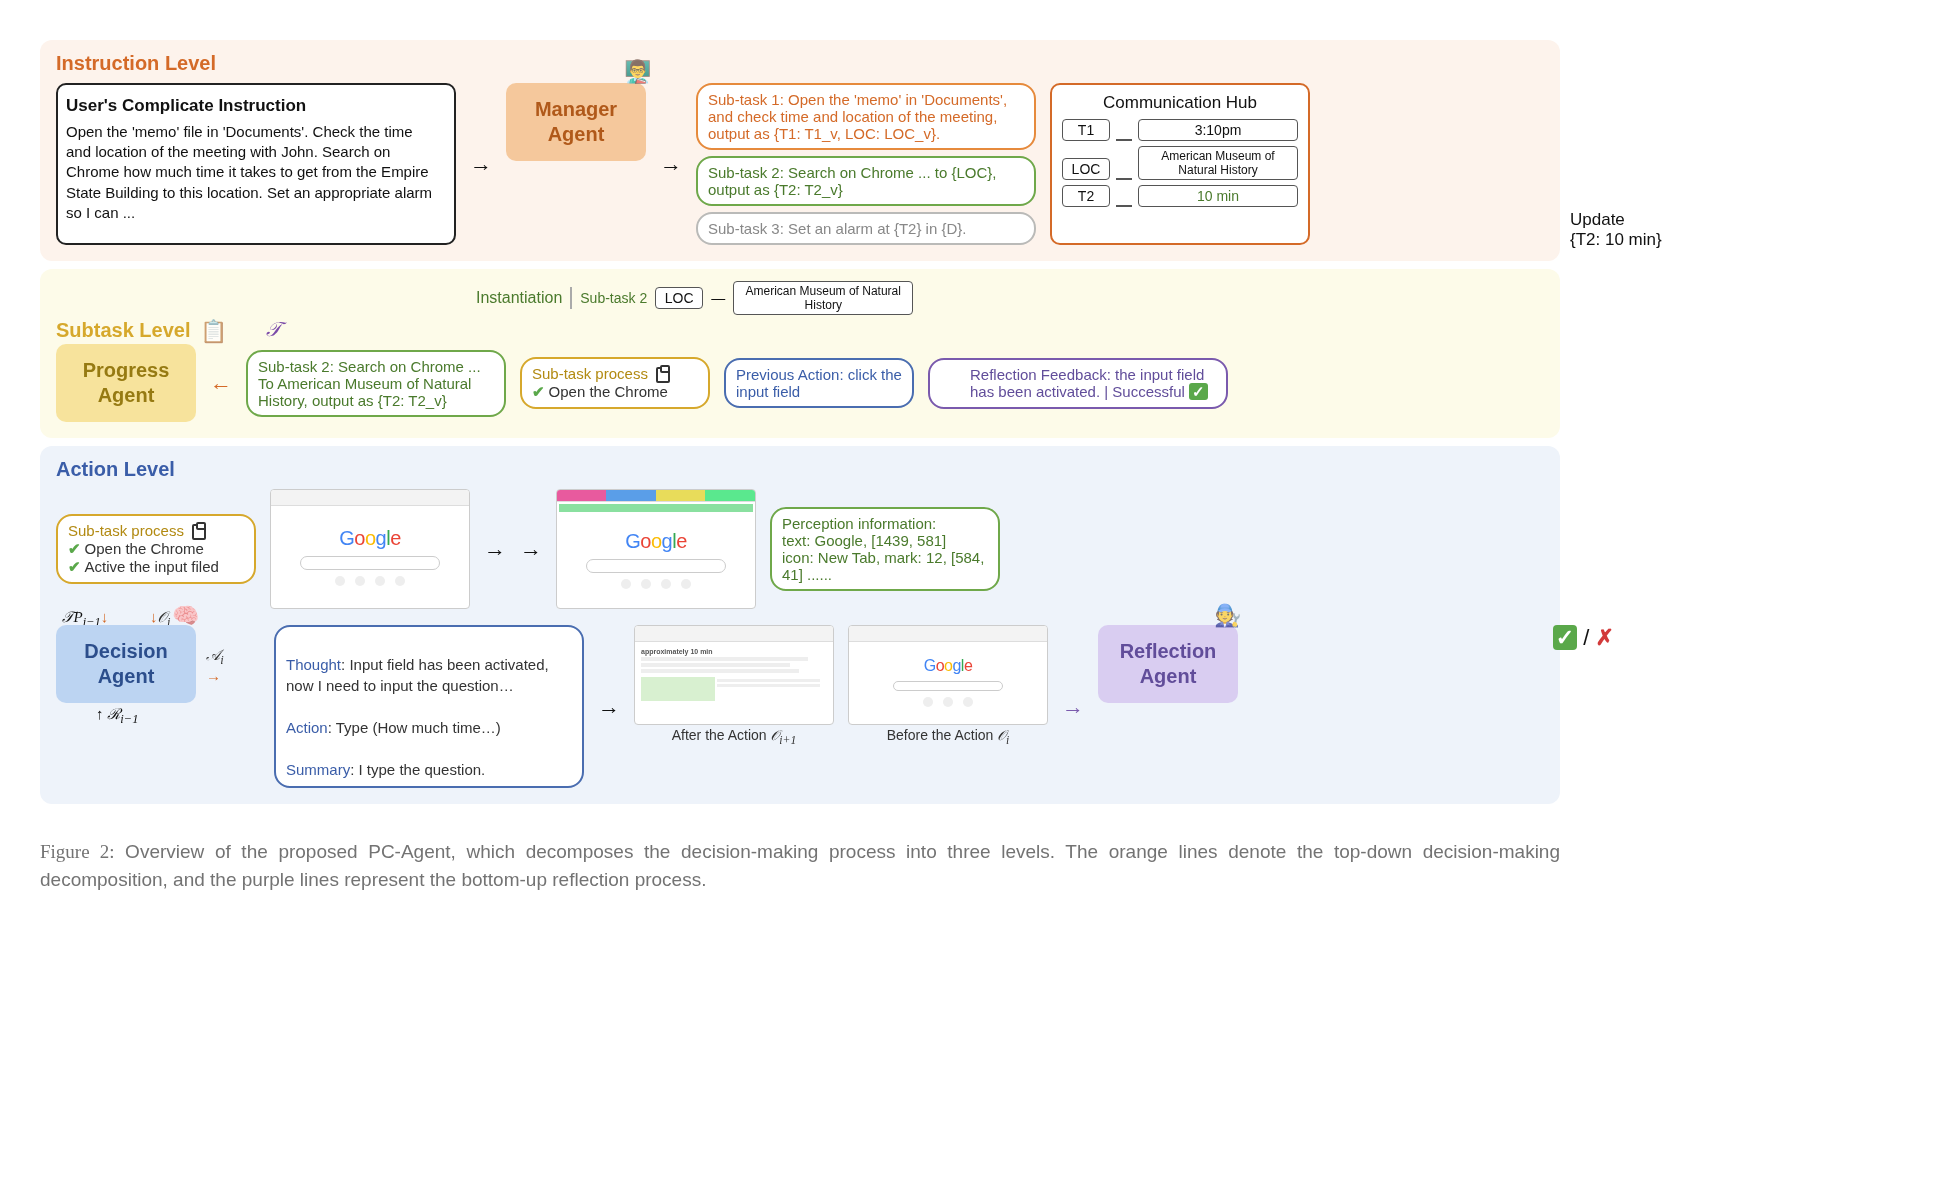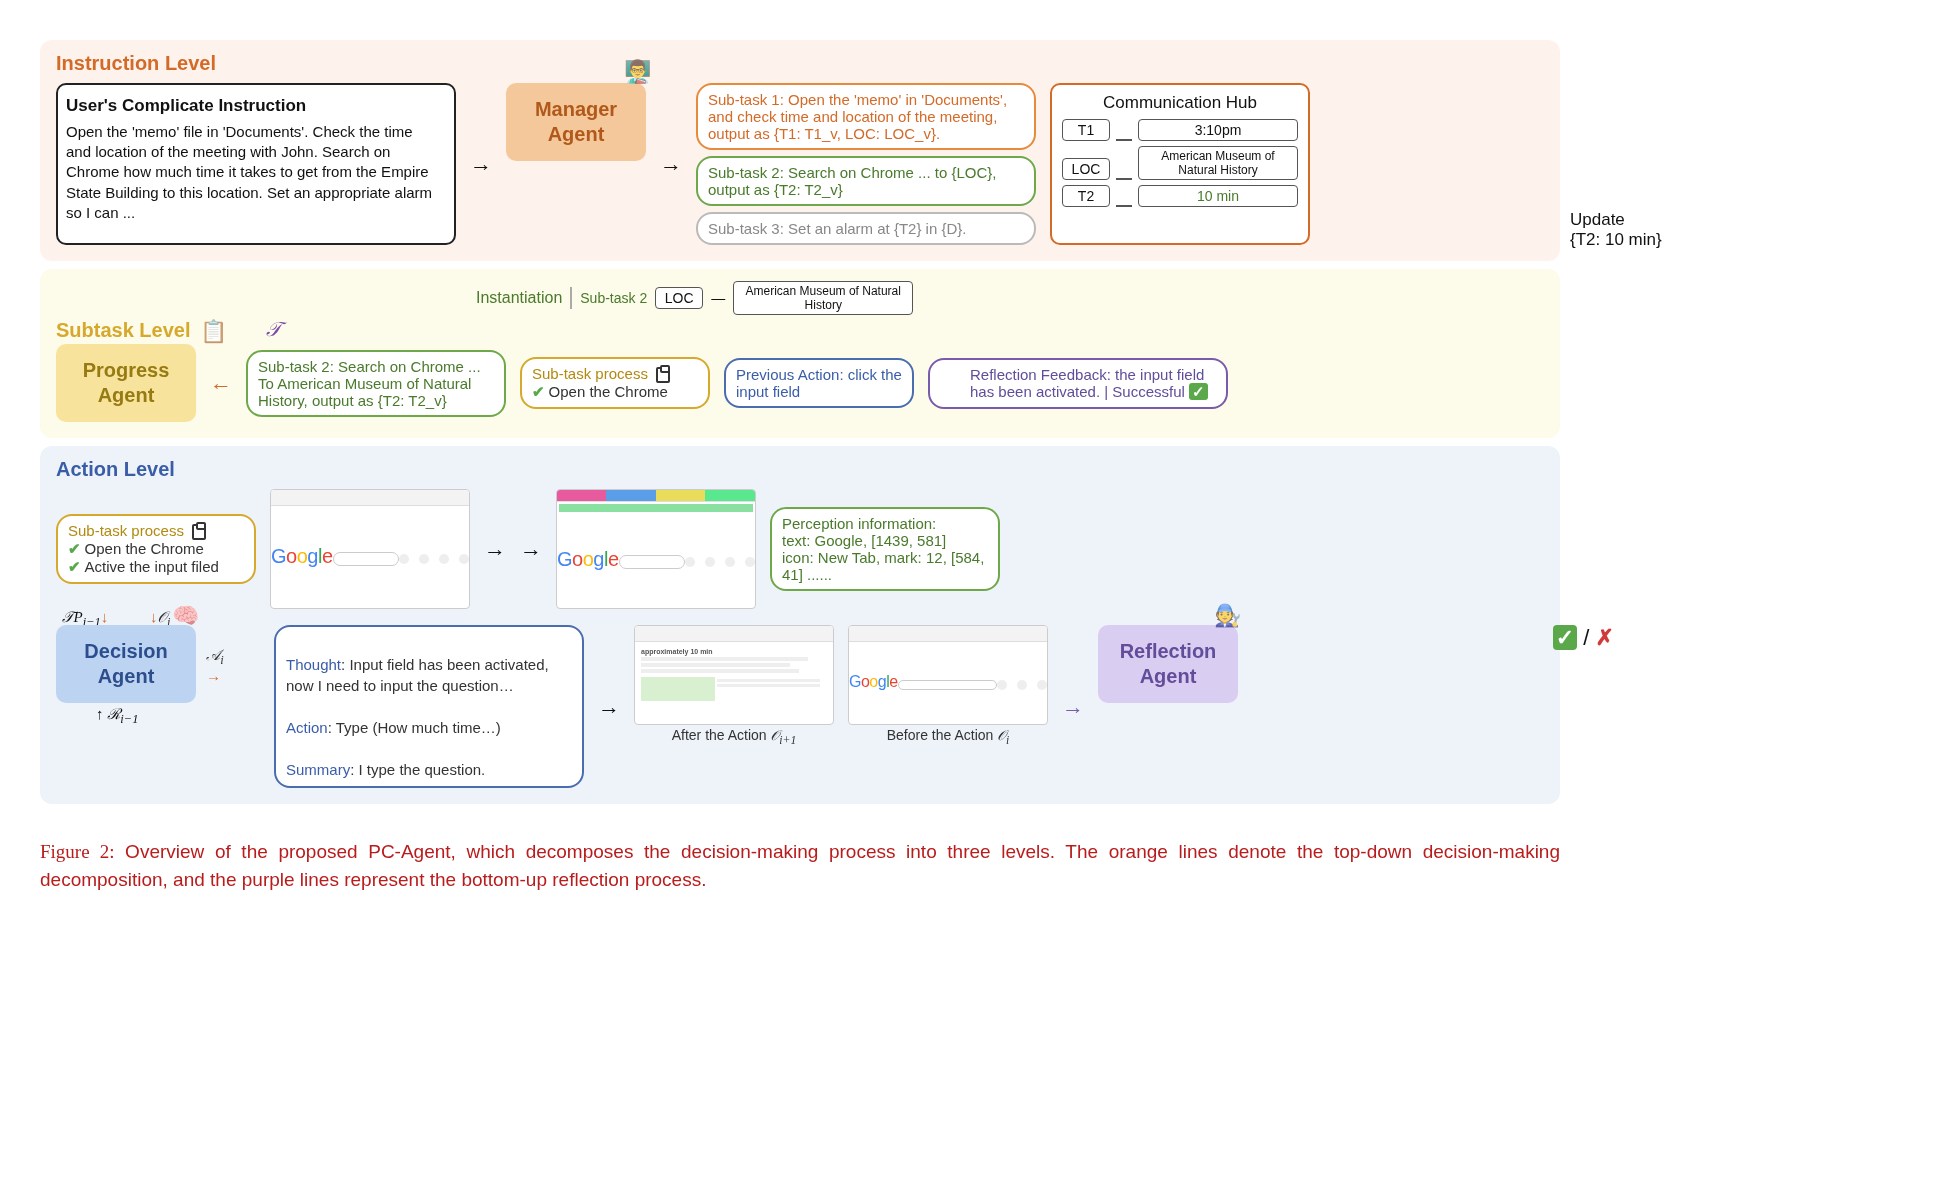--- a/index.html
+++ b/index.html
@@ -41,40 +41,40 @@
 .hub { background:#fff; border:2px solid #d46a28; border-radius:10px; padding:8px 10px; width: 260px; }
 .hub-title { text-align:center; font-size:17px; margin-bottom:6px; }
 .hub-row { display:flex; align-items:flex-end; gap:6px; margin-bottom:5px; }
 .hub-key { border:1.5px solid #555; border-radius:4px; padding:2px 8px; font-size:14px; min-width:48px; text-align:center; background:#fff;}
 .hub-val { border:1.5px solid #555; border-radius:4px; padding:2px 8px; font-size:14px; flex:1; text-align:center; background:#fff;}
 .hub-val.green { color:#4a7a2c; }
 .hub-line { width:16px; height:2px; background:#555; }
 
 .mini-chrome { background:#fff; border:1px solid #ccc; border-radius:4px; width:200px; height:120px; position:relative; overflow:hidden; }
 .mini-chrome .tabbar { height:16px; background:#f3f3f3; border-bottom:1px solid #ddd; }
-.mini-chrome .body { display:flex; flex-direction:row; align-items:center; justify-content:center; height:100px; }
+.mini-chrome .body { display:flex; flex-direction:column; align-items:center; justify-content:center; height:100px; }
 .google-logo { font-size:20px; font-weight:500; letter-spacing:-0.5px; }
 .g1{color:#4285F4;} .g2{color:#EA4335;} .g3{color:#FBBC05;} .g4{color:#4285F4;} .g5{color:#34A853;} .g6{color:#EA4335;}
 .searchbar { margin-top:6px; width:140px; height:14px; border:1px solid #ccc; border-radius:10px; }
 .mini-dots { display:flex; gap:10px; margin-top:6px;}
 .mini-dots span{width:10px;height:10px;border-radius:50%; background:#eee; display:inline-block;}
 
 .mini-chrome.marked .tabbar { background: linear-gradient(to right,#e85a9e 0 25%, #5a9ee8 25% 50%, #e8dc5a 50% 75%, #5ae88e 75% 100%); height:12px;}
 .mini-chrome.marked .mark-strip{height:8px;background:#8ae0a0;margin:2px 2px;}
 
 .clipboard-icon { display:inline-block; width:14px; height:16px; border:2px solid #333; border-radius:2px; position:relative; vertical-align:middle; margin-left:4px;}
 .clipboard-icon::before{content:""; position:absolute; top:-4px; left:2px; width:6px; height:4px; border:2px solid #333; border-radius:2px; background:#fff;}
 
 .check { color:#5aa84a; font-weight:700; margin-right:4px;}
 .arrow { font-size:22px; align-self:center; }
 .math { font-family: 'Cambria Math', 'Times New Roman', serif; font-style: italic; }
 
 .flex-col{display:flex;flex-direction:column; gap:6px;}
 
-.caption { margin-top: 34px; font-size: 19px; color:#b91c1c; line-height:1.45; text-align:justify;}
+.caption { margin-top: 34px; font-size: 19px; color:#737373; line-height:1.45; text-align:justify;}
 .caption .lbl{ font-family:'Times New Roman',serif;}
 
 .instance-row{display:flex; align-items:center; gap:8px; margin-left:420px; margin-bottom:4px;}
 .instance-label{color:#4a7a2c; font-size:16px;}
 
 .update-label { position:absolute; right:-140px; top:170px; font-size:17px; width:130px;}
 
 .side-indicator { position:absolute; right:-54px; top: 50%; font-size:22px; }
 .side-indicator .ok{background:#5aa84a;color:#fff;border-radius:4px; padding:0 3px; font-weight:700;}
 .side-indicator .no{color:#d23a3a; font-weight:700;}

